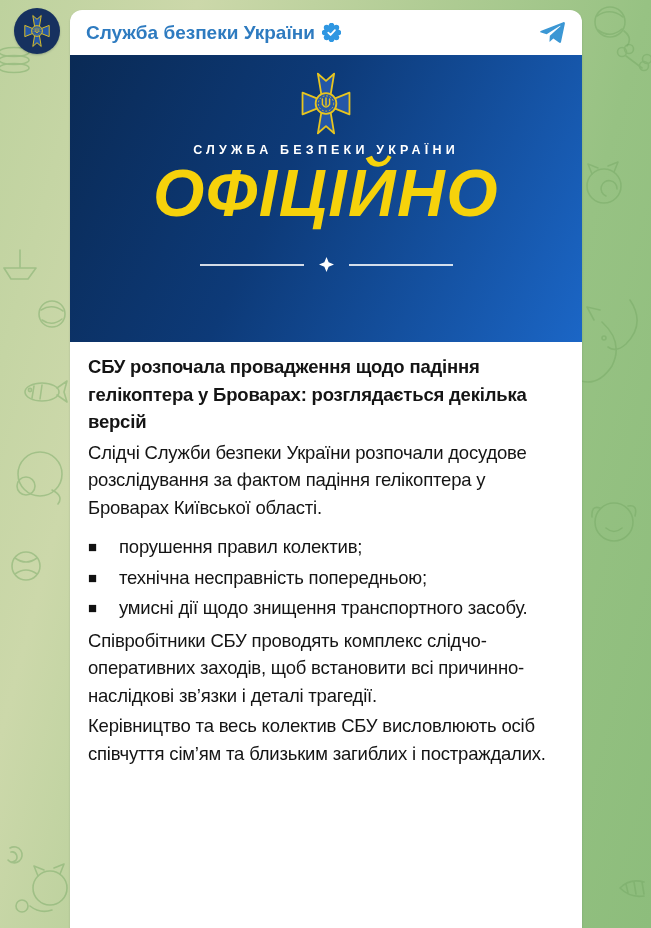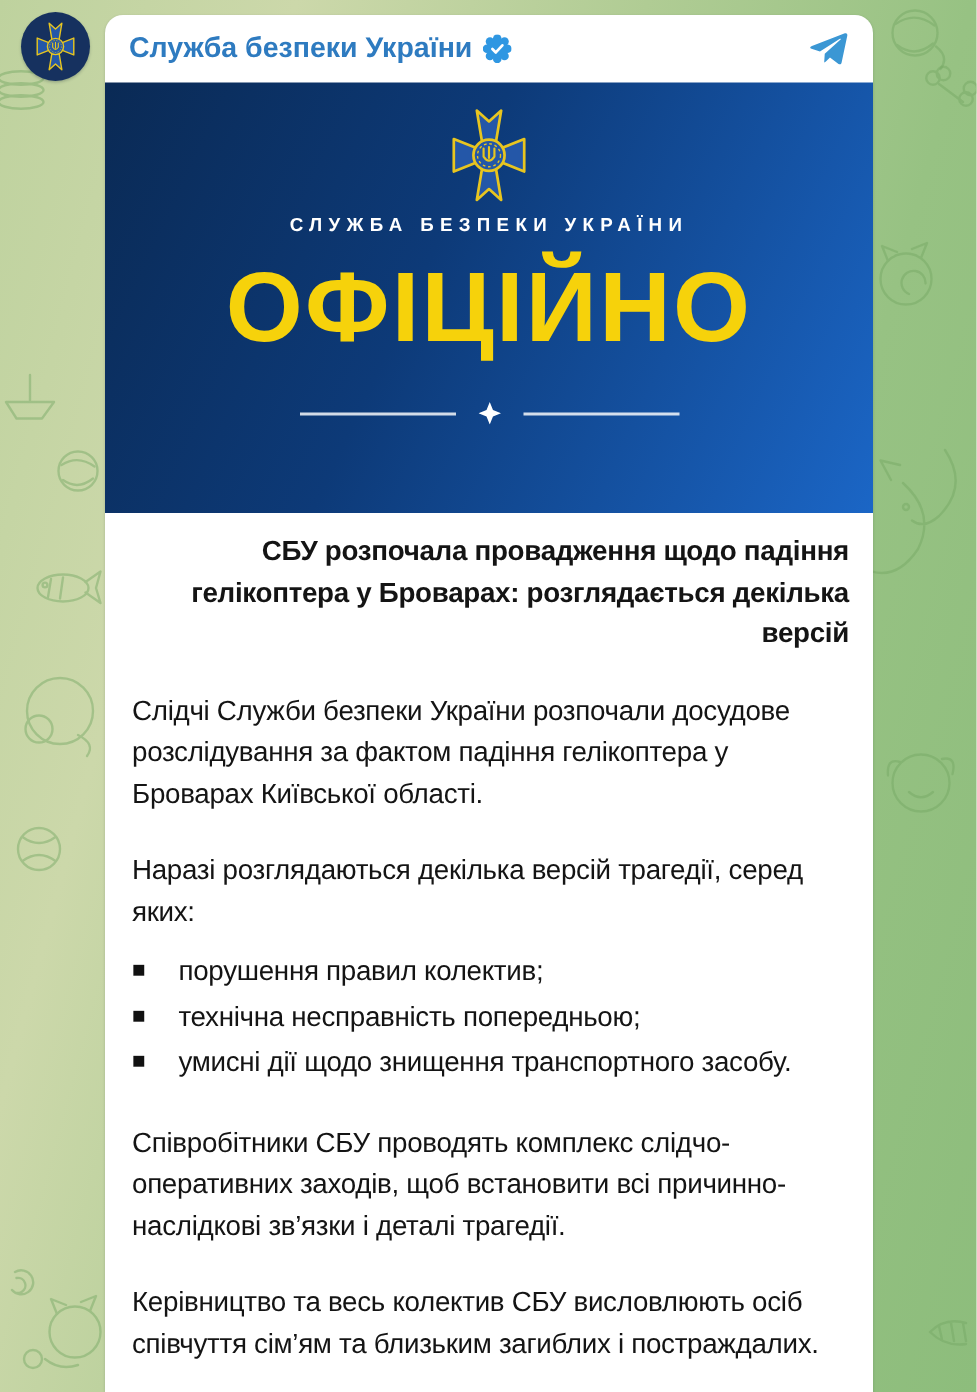--- a/index.html
+++ b/index.html
@@ -33,30 +33,30 @@
   .plane { margin-left:auto; flex:none; cursor:pointer; }
 
   .hero {
     height:287px; flex:none;
     background:linear-gradient(115deg,#0a2a55 0%,#0d3a78 42%,#1b66c6 100%);
     display:flex; flex-direction:column; align-items:center; text-align:center;
     cursor:pointer;
   }
   .hero-emblem { margin-top:16px; }
   .org-label { margin-top:7px; color:#ffffff; font-size:12.5px; font-weight:700; letter-spacing:4.2px; white-space:nowrap; }
-  .headline { margin-top:12px; font-size:66px; font-weight:800; color:#f6d20b; letter-spacing:1.5px; line-height:1.08; }
+  .headline { margin-top:1px; font-size:66px; font-weight:800; color:#f6d20b; letter-spacing:1.5px; line-height:1.08;font-style:italic; }
   .divider { margin-top:28px; display:flex; align-items:center; gap:15px; }
   .divider .line { width:104px; height:2px; background:rgba(255,255,255,.82); }
 
   .post-body {
     padding:11px 16px 0 18px;
     font-size:18.5px; line-height:27.5px; letter-spacing:-0.2px; color:#141414;
   }
-  .post-body p { margin-top:24px; }
-  .post-title { margin-top:0 !important; font-weight:700;text-align:right; }
+  .post-body p { margin-top:3px; }
+  .post-title { margin-top:0 !important; font-weight:700; }
   .bullet-list { list-style:none; margin-top:11px; }
   .bullet-list li { display:flex; line-height:30.5px; }
   .bullet-mark { flex:none; width:31px; font-size:15px; color:#111; }
 </style>
 </head>
 <body>
 
 <svg class="bg-doodles" width="651" height="928">
   <g>
     <circle cx="610" cy="22" r="15"></circle>
@@ -176,21 +176,20 @@
       <svg width="15" height="15" viewBox="0 0 16 16">
         <polygon fill="#ffffff" points="8,0 10.3,5.7 16,8 10.3,10.3 8,16 5.7,10.3 0,8 5.7,5.7"></polygon>
       </svg>
       <span class="line"></span>
     </div>
   </div>
 
   <div class="post-body">
     <p class="post-title">СБУ розпочала провадження щодо падіння гелікоптера у Броварах: розглядається декілька версій</p>
     <p>Слідчі Служби безпеки України розпочали досудове розслідування за фактом падіння гелікоптера у Броварах Київської області.</p>
-    <p>Наразі розглядаються декілька версій трагедії, серед яких:</p>
     <ul class="bullet-list">
       <li>
         <span class="bullet-mark">■</span>
         <span>порушення правил колектив;</span>
       </li>
       <li>
         <span class="bullet-mark">■</span>
         <span>технічна несправність попередньою;</span>
       </li>
       <li>

